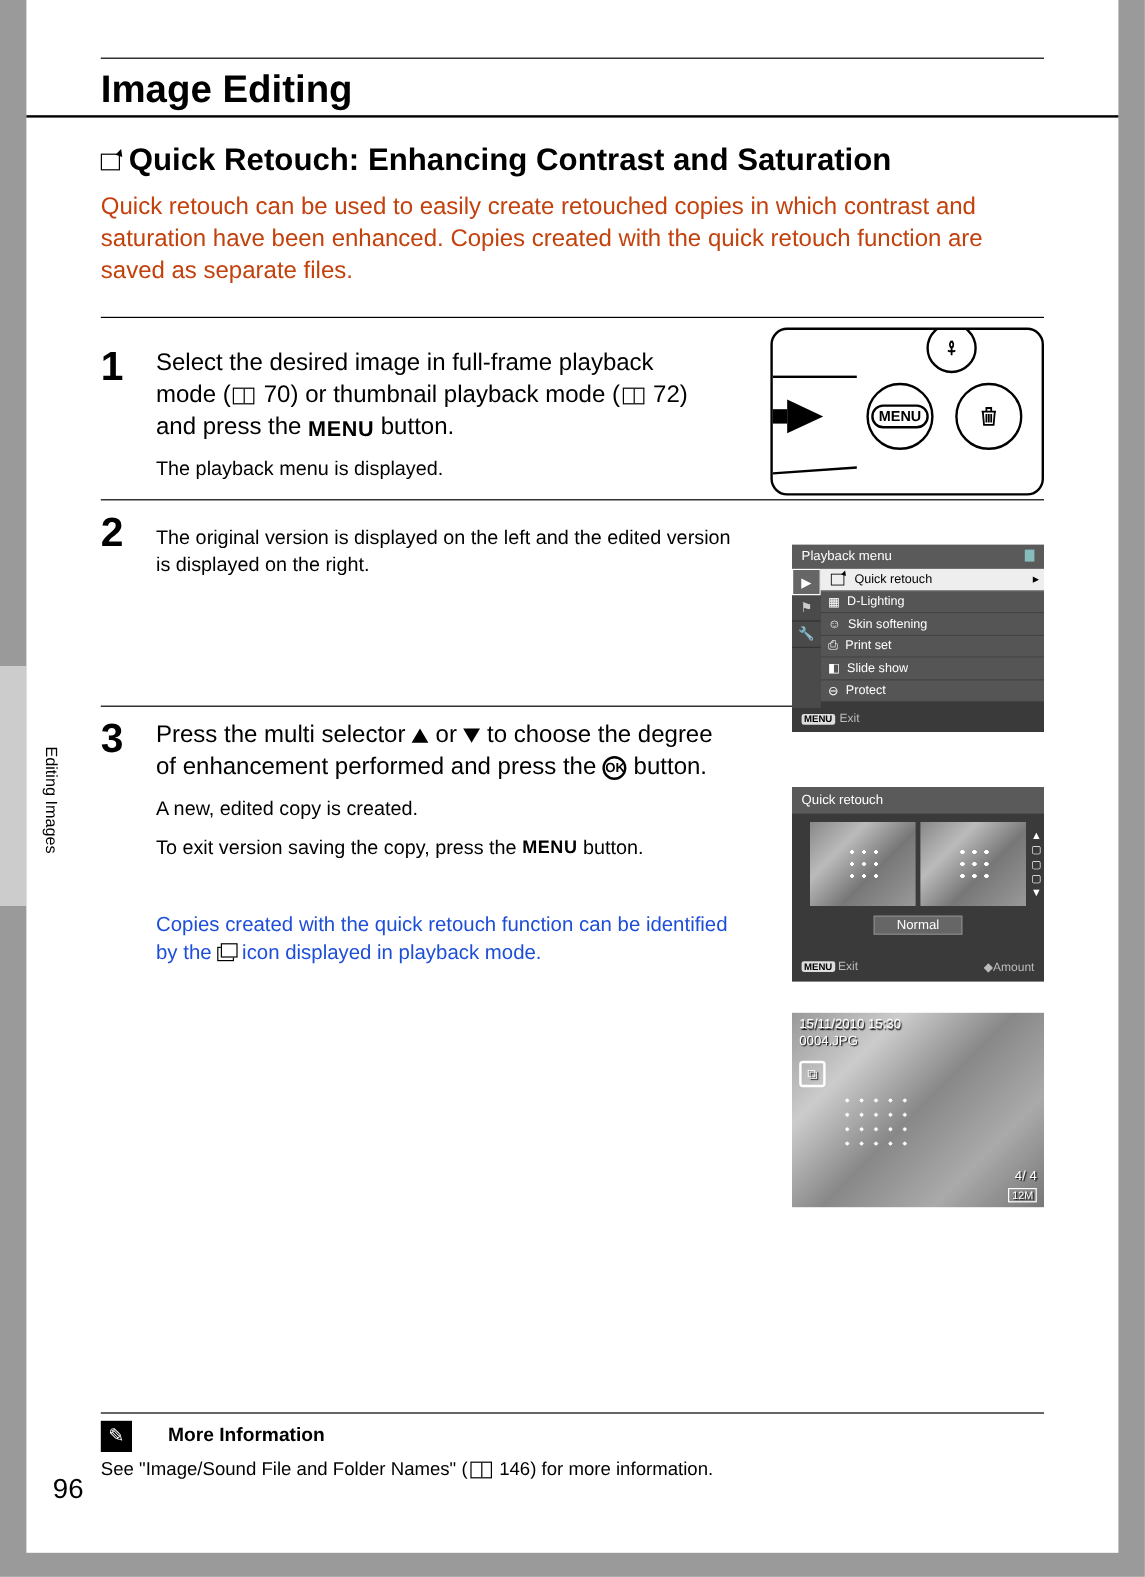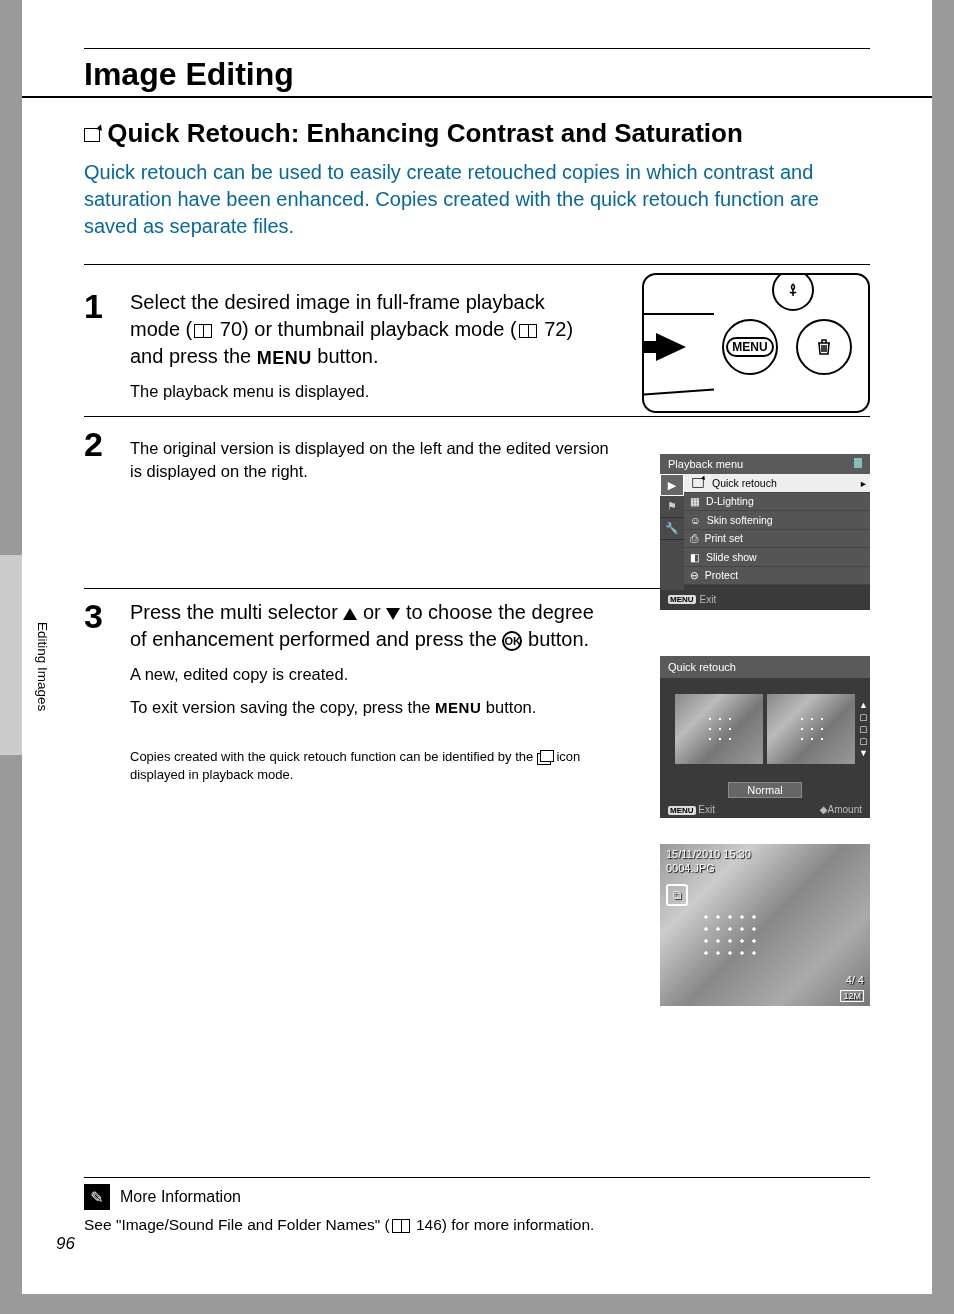--- a/index.html
+++ b/index.html
@@ -49,21 +49,21 @@
     top: 118px;
   }
   .section-title {
     font-size: 26px;
     font-weight: 700;
     color: #000;
     margin-bottom: 10px;
   }
   .intro {
     font-size: 20px;
-    color: #0369a1;
+    color: #c2410c;
     line-height: 1.35;
     margin-bottom: 24px;
   }
   .steps-rule {
     height: 1px;
     background: #000;
     margin-bottom: 14px;
   }
   .step {
     display: flex;
@@ -89,24 +89,24 @@
     max-width: 470px;
   }
   .step-sub {
     font-size: 16.5px;
     color: #000;
     line-height: 1.35;
     margin-top: 10px;
     max-width: 480px;
   }
   .step-sub2 {
-    font-size: 13px;
-    color: #000000;
+    font-size: 17px;
+    color: #1d4ed8;
     line-height: 1.35;
-    margin-top: 30px;
+    margin-top: 42px;
     max-width: 480px;
   }
   .ref-icon, .menu-text, .ok-circle, .tri {
     display: inline-block;
     vertical-align: middle;
   }
   .menu-text {
     font-family: Arial, sans-serif;
     font-weight: 700;
     font-size: 18px;
@@ -246,21 +246,21 @@
     content:"";
     position:absolute;
     width:30px; height:30px;
     background: radial-gradient(circle,#fff 20%,transparent 22%), radial-gradient(circle,#fff 20%,transparent 22%), radial-gradient(circle,#fff 20%,transparent 22%);
     background-size:10px 10px;
     top:20px; left:30px;
   }
   .sr-ctrl { position:absolute; right:2px; top:50%; transform:translateY(-50%); color:#fff; font-size:9px; display:flex; flex-direction:column; align-items:center; gap:2px; }
   .sr-bar { height:20px; display:flex; align-items:center; justify-content:center; }
   .sr-normal { background:#666; color:#fff; font-size:11px; padding:1px 18px; border:1px solid #888; }
-  .sr-foot { height:18px; display:flex; justify-content:space-between; align-items:center; padding:0 8px; color:#bbb; font-size:10px; }
+  .sr-foot { height:18px; display:flex; justify-content:space-between; padding:0 8px; color:#bbb; font-size:10px;margin-top:19px; }
 
   .screen-play {
     top: 844px;
     width: 210px;
     height: 162px;
     border:none;
     background: linear-gradient(135deg,#999 0%,#ccc 25%,#888 50%,#aaa 75%,#777 100%);
     position:absolute;
     right:62px;
   }
@@ -313,29 +313,28 @@
   }
   .mi-icon {
     width:26px; height:26px;
     background:#000;
     color:#fff;
     display:flex;
     align-items:center;
     justify-content:center;
     font-size:16px;
   }
-  .mi-title { font-weight:400; font-size:16px; }
+  .mi-title { font-weight:700; font-size:16px;margin-left:20px; }
   .mi-body { font-size:15.5px; margin-top:6px; }
 
   .pagenum {
     position:absolute;
-    left:34px;
+    left:22px;
     bottom:40px;
-    font-size:17px;
-    font-style: italic;
+    font-size:23px;
   }
 
   .inline-icon {
     display:inline-block;
     width:18px; height:14px;
     border:1.5px solid #000;
     position:relative;
     vertical-align:middle;
     margin:0 2px;
   }

